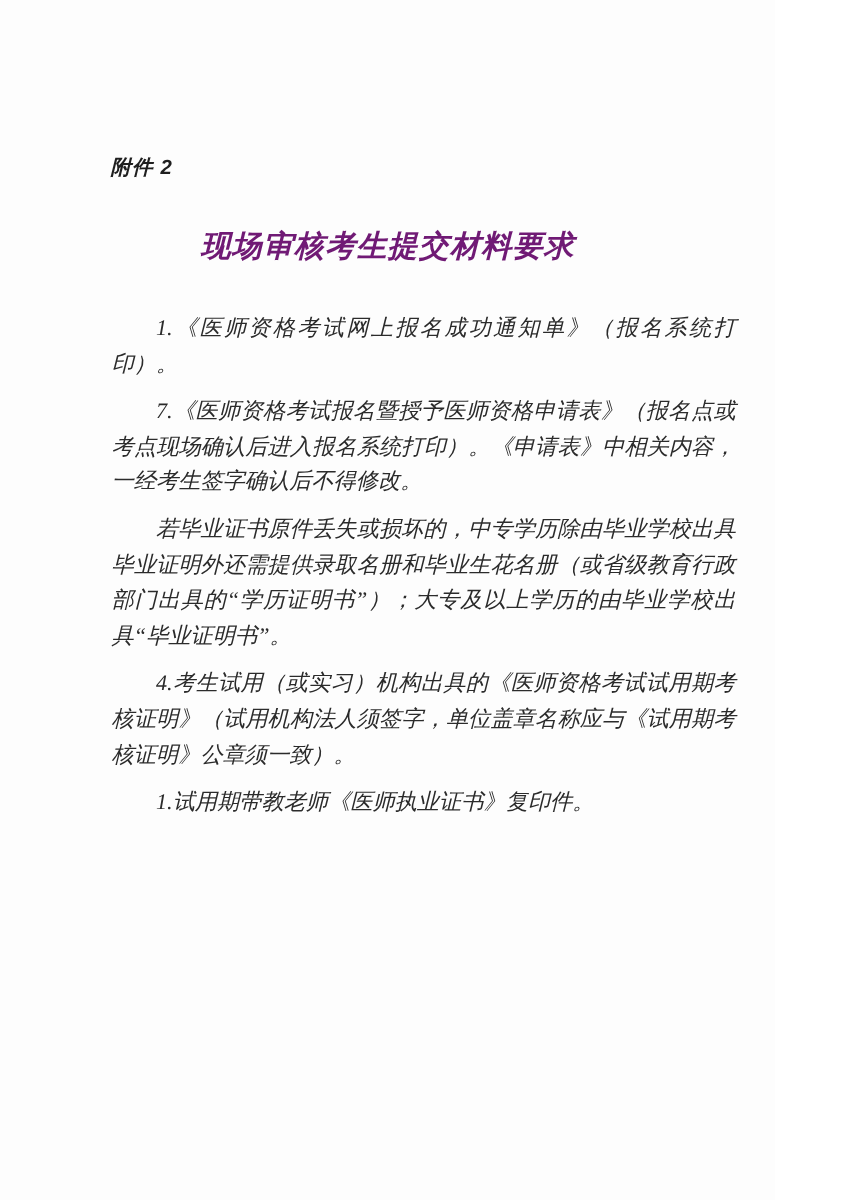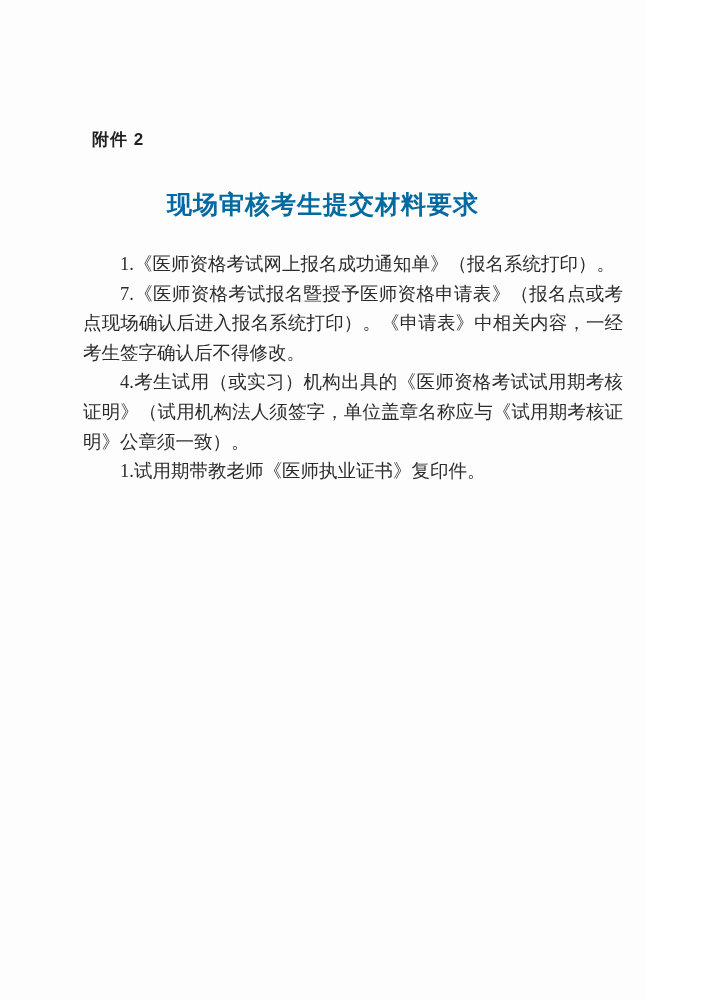--- a/index.html
+++ b/index.html
@@ -7,20 +7,21 @@
     padding: 0;
     background: #ffffff;
   }
   .page {
     position: relative;
     width: 646px;
     height: 1000px;
     background: #fdfdfd;
     overflow: hidden;
     font-family: "Liberation Serif", "DejaVu Serif", serif;
+    font-style: italic;
   }
   .attach-label {
     position: absolute;
     left: 92px;
     top: 128px;
     font-family: "Liberation Sans", "DejaVu Sans", sans-serif;
     font-weight: bold;
     font-size: 17px;
     letter-spacing: 1px;
     color: #1f1f1f;
@@ -29,44 +30,45 @@
   .doc-title {
     position: absolute;
     left: 0;
     right: 0;
     top: 188px;
     margin: 0;
     text-align: center;
     font-size: 25px;
     font-weight: bold;
     letter-spacing: 1px;
-    color: #0369a1;
+    color: #701a75;
     white-space: nowrap;
   }
   .doc-body {
     position: absolute;
     left: 83px;
     top: 250px;
     width: 540px;
     font-size: 18.5px;
     line-height: 29.6px;
     text-align: justify;
     color: #2b2b2b;
   }
   .para {
-    margin: 0;
+    margin: 10px;
     padding: 0;
     text-indent: 2em;
   }
 </style>
 </head>
 <body>
 
 <div class="page">
   <div class="attach-label">附件 2</div>
   <h1 class="doc-title">现场审核考生提交材料要求</h1>
   <div class="doc-body">
       <p class="para">1.《医师资格考试网上报名成功通知单》（报名系统打印）。</p>
       <p class="para">7.《医师资格考试报名暨授予医师资格申请表》（报名点或考点现场确认后进入报名系统打印）。《申请表》中相关内容，一经考生签字确认后不得修改。</p>
+      <p class="para">若毕业证书原件丢失或损坏的，中专学历除由毕业学校出具毕业证明外还需提供录取名册和毕业生花名册（或省级教育行政部门出具的“学历证明书”）；大专及以上学历的由毕业学校出具“毕业证明书”。</p>
       <p class="para">4.考生试用（或实习）机构出具的《医师资格考试试用期考核证明》（试用机构法人须签字，单位盖章名称应与《试用期考核证明》公章须一致）。</p>
       <p class="para">1.试用期带教老师《医师执业证书》复印件。</p>
     </div>
 </div>
 
 </body></html>

